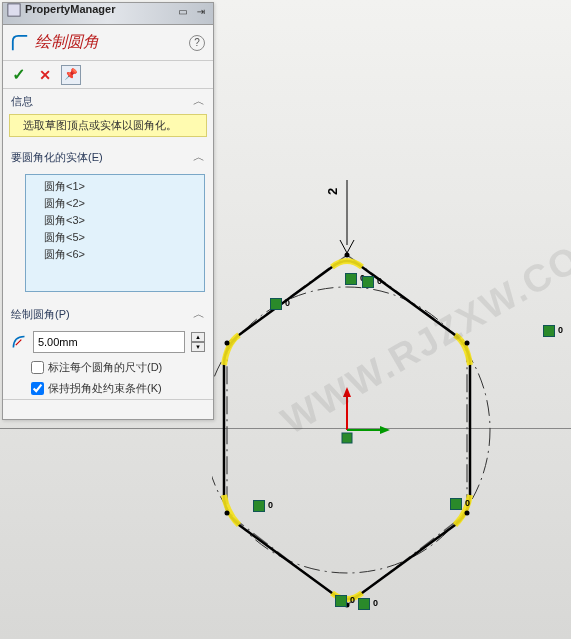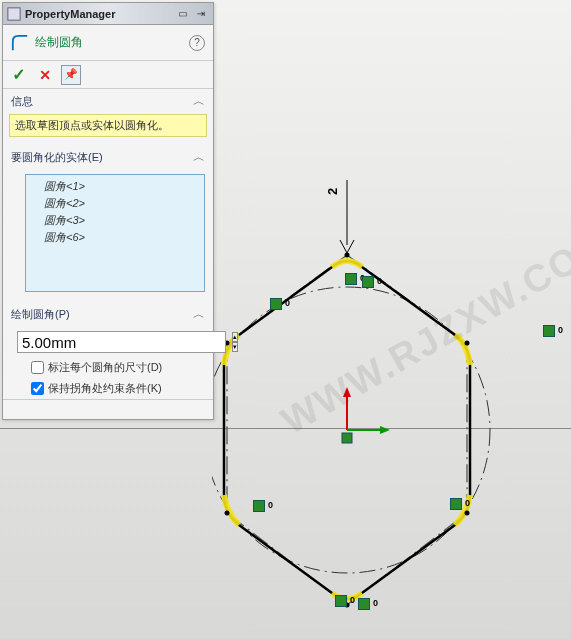--- a/index.html
+++ b/index.html
@@ -28,40 +28,39 @@
     position: absolute;
     top: 2px;
     left: 2px;
     width: 212px;
     background: #f4f4f4;
     border: 1px solid #999;
     box-shadow: 1px 1px 3px rgba(0,0,0,0.15);
   }
   .titlebar {
     display: flex;
-    align-items: center;
     background: linear-gradient(to right, #bfc5cd, #e2e5ea, #bfc5cd);
     height: 22px;
     border-bottom: 1px solid #999;
     padding: 0 4px;
   }
   .title-icon { width: 14px; height: 14px; margin-right: 4px; }
   .title-text { font-weight: bold; flex: 1; color: #222; }
   .title-btns { display: flex; gap: 2px; }
   .title-btns span { width: 16px; height: 16px; display:flex; align-items:center; justify-content:center; font-size:10px; color:#333; }
   .cmd-row {
     display: flex;
     align-items: center;
     height: 36px;
     padding: 4px 8px;
     border-bottom: 1px solid #ccc;
     gap: 6px;
   }
   .cmd-icon { width: 18px; height: 18px; }
-  .cmd-name { flex: 1; font-size: 12px; color: #15803d; }
+  .cmd-name { flex: 1; font-size: 16px; color: #b91c1c; font-style: italic; }
   .help-icon {
     width: 16px; height: 16px; border: 1px solid #888; border-radius: 50%;
     display:flex; align-items:center; justify-content:center; font-size: 10px; color:#555; cursor:pointer;
   }
   .action-row {
     display: flex;
     align-items: center;
     height: 28px;
     padding: 0 6px;
     gap: 6px;
@@ -75,51 +74,51 @@
     display: flex;
     align-items: center;
     padding: 4px 8px;
     color: #2a3a5a;
     font-size: 11px;
     cursor: pointer;
   }
   .section-head .chev { margin-left: auto; font-size: 12px; color:#555; }
   .info-body {
     margin: 0 6px 8px 6px;
-    padding: 3px 5px;
+    padding: 3px 13px;
     background: #fffbb0;
     border: 1px solid #d9d070;
     font-size: 11px;
     color: #333;
   }
   .entities-box {
     margin: 4px 8px 10px 22px;
     height: 118px;
     background: #e2f2fb;
     border: 1px solid #7aa7c7;
     font-size: 11px;
     padding: 3px 6px;
     overflow: auto;
     color: #333;
   }
-  .entities-box div { padding: 1px 12px; cursor:pointer;font-style:italic; }
+  .entities-box div { padding: 1px 12px; cursor:pointer; }
   .param-row {
     display:flex;
     align-items:center;
     padding: 4px 8px;
     gap: 6px;
   }
   .param-icon { width: 18px; height:18px; }
   .param-input {
     flex: 1;
     height: 22px;
     border: 1px solid #999;
     background: #fff;
     padding: 0 4px;
-    font-size: 15px;
+    font-size: 11px;
   }
   .spinner { width: 16px; display:flex; flex-direction:column; }
   .spinner span { height:10px; border:1px solid #888; background:#eee; font-size:7px; text-align:center; line-height:7px; cursor:pointer; }
   .chk-row {
     display:flex;
     align-items:center;
     padding: 3px 8px 3px 28px;
     gap: 4px;
     font-size: 11px;
     color: #333;
@@ -235,20 +234,21 @@
   <div class="info-body">选取草图顶点或实体以圆角化。</div>
 
   <div class="section-head">
     <span>要圆角化的实体(E)</span>
     <span class="chev">︿</span>
   </div>
   <div class="entities-box">
     <div>圆角&lt;1&gt;</div>
     <div>圆角&lt;2&gt;</div>
     <div>圆角&lt;3&gt;</div>
+    <div>圆角&lt;5&gt;</div>
     <div>圆角&lt;6&gt;</div>
   </div>
 
   <div class="section-head">
     <span>绘制圆角(P)</span>
     <span class="chev">︿</span>
   </div>
   <div class="param-row">
     <svg class="param-icon" viewBox="0 0 20 20">
       <path d="M3 17 Q3 3 17 3" fill="none" stroke="#0070c0" stroke-width="2"></path>

